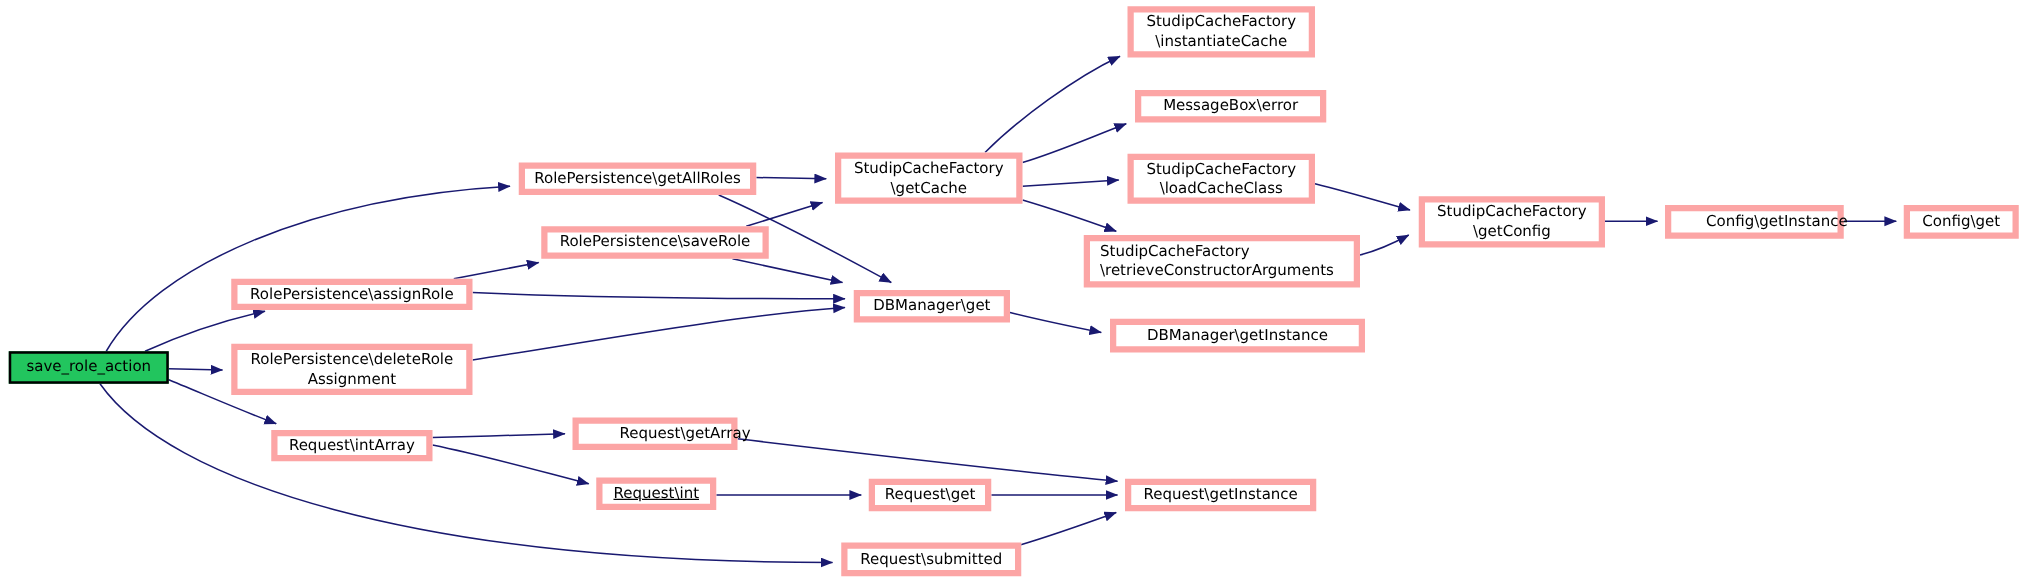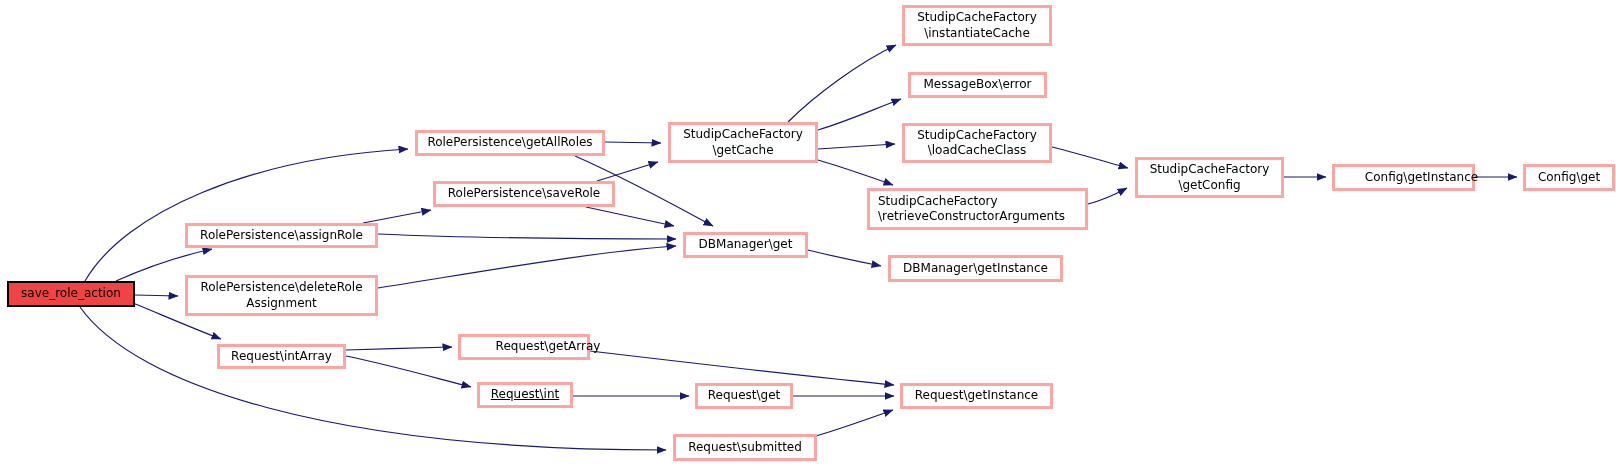--- a/index.html
+++ b/index.html
@@ -8,34 +8,34 @@
     width:1616px;height:467px;
     background:#ffffff;
     font-family:"DejaVu Sans","Liberation Sans",sans-serif;
     overflow:hidden;
   }
   #edge-layer{position:absolute;left:0;top:0;width:1616px;height:467px;}
   .node{
     position:absolute;
     box-sizing:border-box;
     background:#ffffff;
-    border:3px solid #fca5a5;
+    border:5px solid #fca5a5;
     color:#000000;
     font-size:12px;
     line-height:1.28;
     display:flex;
     flex-direction:column;
     justify-content:center;
     align-items:center;
     text-align:center;
     white-space:nowrap;
     cursor:pointer;
   }
   .node.root{
-    background:#ef4444;
+    background:#22c55e;
     border:2px solid #000000;
     cursor:default;
   }
   .node.align-left{
     align-items:flex-start;
     text-align:left;
     padding-left:8px;
   }
   .node .line{pointer-events:none;}
 </style>
@@ -115,21 +115,21 @@
         <div class="line">Request\getInstance</div>
       </div>
       <div class="node" style="left: 668px; top: 122px; width: 150px; height: 41px;">
         <div class="line">StudipCacheFactory</div>
         <div class="line">\getCache</div>
       </div>
       <div class="node" style="left: 902px; top: 5px; width: 150px; height: 41px;">
         <div class="line">StudipCacheFactory</div>
         <div class="line">\instantiateCache</div>
       </div>
-      <div class="node" style="left: 908px; top: 72px; width: 139px; height: 26px;">
+      <div class="node" style="left: 908px; top: 72px; width: 153px; height: 26px;">
         <div class="line">MessageBox\error</div>
       </div>
       <div class="node" style="left: 902px; top: 123px; width: 150px; height: 40px;">
         <div class="line">StudipCacheFactory</div>
         <div class="line">\loadCacheClass</div>
       </div>
       <div class="node align-left" style="left: 867px; top: 188px; width: 221px; height: 42px;">
         <div class="line">StudipCacheFactory</div>
         <div class="line">\retrieveConstructorArguments</div>
       </div>
@@ -139,17 +139,17 @@
       </div>
       <div class="node" style="left: 1332px; top: 164px; width: 143px; height: 27px; padding-left: 36px;">
         <div class="line">Config\getInstance</div>
       </div>
       <div class="node" style="left: 1523px; top: 164px; width: 92px; height: 27px;">
         <div class="line">Config\get</div>
       </div>
       <div class="node" style="left: 683px; top: 232px; width: 125px; height: 26px;">
         <div class="line">DBManager\get</div>
       </div>
-      <div class="node" style="left: 888px; top: 255px; width: 175px; height: 27px;">
+      <div class="node" style="left: 888px; top: 255px; width: 204px; height: 27px;">
         <div class="line">DBManager\getInstance</div>
       </div>
     </div>
 </div>
 
 </body></html>

